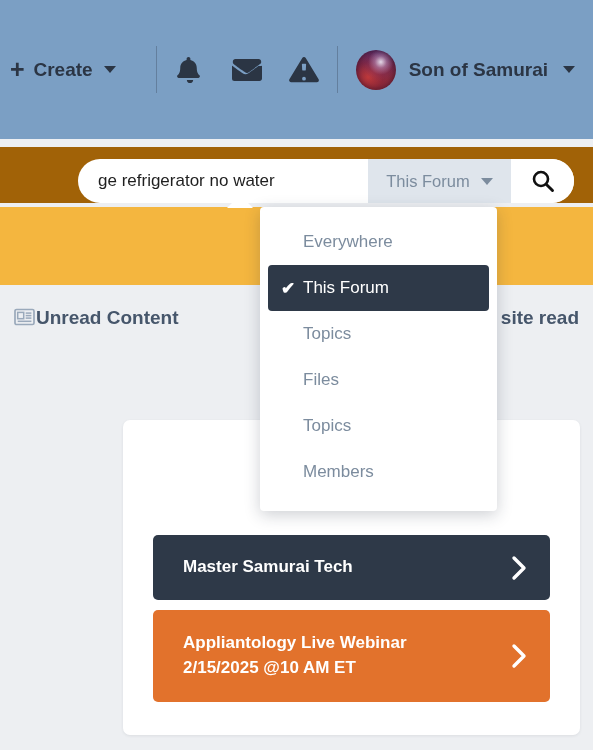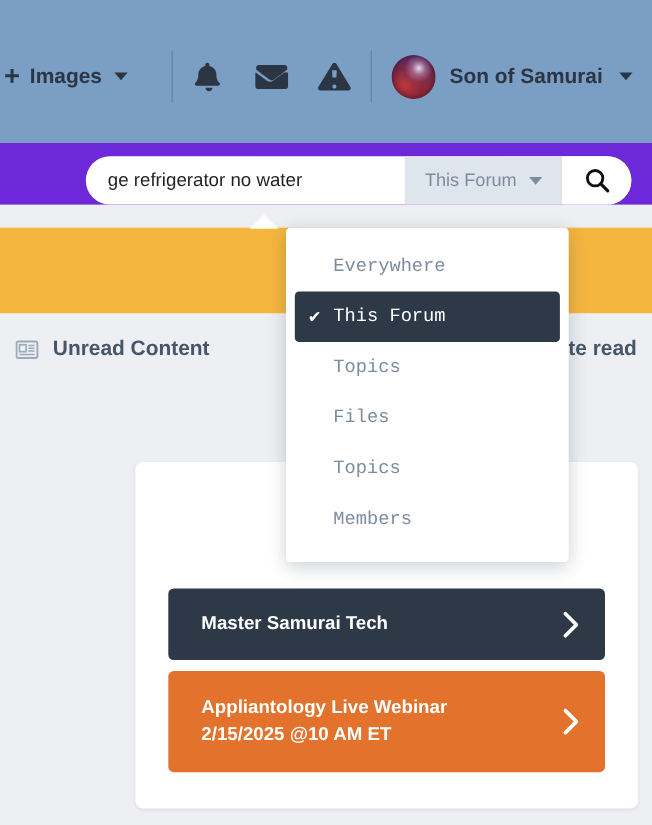--- a/index.html
+++ b/index.html
@@ -92,23 +92,23 @@
   .username {
     color: #2b3544;
     font-size: 19px;
     font-weight: bold;
     white-space: nowrap;
   }
 
   
   .searchbar {
     position: absolute;
-    left: 0; top: 130px;
+    left: 0; top: 147px;
     width: 593px; height: 56px;
-    background: #6d28d9;
+    background: #a16207;
   }
   .search-widget {
     position: absolute;
     left: 78px; top: 12px;
     width: 496px; height: 44px;
     background: #ffffff;
     border-radius: 22px;
     display: flex;
     align-items: stretch;
     overflow: hidden;
@@ -175,22 +175,21 @@
     left: 0; top: 22px;
     width: 593px;
     display: flex;
     align-items: center;
     justify-content: space-between;
     padding: 0 14px;
     box-sizing: border-box;
   }
   .unread-link {
     display: flex;
-    align-items: center;
-    gap: 12px;
+    align-items: flex-start;
     color: #46566b;
     font-size: 19px;
     font-weight: bold;
     white-space: nowrap;
     cursor: pointer;
   }
   .marksite-link {
     color: #46566b;
     font-size: 19px;
     font-weight: bold;
@@ -239,28 +238,27 @@
     width: 26px; height: 26px;
     display: flex;
     align-items: center;
     justify-content: center;
   }
 
   
   .dropdown {
     position: absolute;
     left: 260px; top: 207px;
-    width: 257px;
+    width: 237px;
     background: #ffffff;
     border-radius: 4px;
     box-shadow: 0 4px 16px rgba(30,40,60,0.22);
     padding: 12px 0 16px 0;
     box-sizing: border-box;
     z-index: 50;
-    font-family: Liberation Mono, monospace;
   }
   .dropdown-caret {
     position: absolute;
     left: 227px; top: 195px;
     width: 0; height: 0;
     border-left: 13px solid transparent;
     border-right: 13px solid transparent;
     border-bottom: 13px solid #ffffff;
     z-index: 51;
   }
@@ -290,21 +288,21 @@
     font-weight: bold;
   }
 </style>
 </head>
 <body>
 
 <div class="userbar">
 
   <div class="create-btn">
     <span class="plus-icon">+</span>
-    <span>Images</span>
+    <span>Create</span>
     <span class="caret-down"></span>
   </div>
 
   <div class="bar-divider"></div>
 
   <div class="icon-group">
     <div class="nav-icon">
       <svg width="26" height="28" viewBox="0 0 26 28" aria-hidden="true">
         <path fill="#2b3544" d="M13 27c1.75 0 3.17-1.4 3.17-3.12h-6.34C9.83 25.6 11.25 27 13 27zM22.5 19.3c-.96-1.03-2.75-2.58-2.75-7.67 0-3.87-2.73-6.96-6.37-7.72V2.84C13.38 1.82 12.55 1 11.53 1h-.06c-1.02 0-1.85.82-1.85 1.84v1.07C5.98 4.67 3.25 7.76 3.25 11.63c0 5.09-1.79 6.64-2.75 7.67-.3.32-.43.7-.43 1.07 0 .8.63 1.56 1.57 1.56h19.72c.94 0 1.57-.76 1.57-1.56 0-.37-.13-.75-.43-1.07z"></path>
       </svg>

